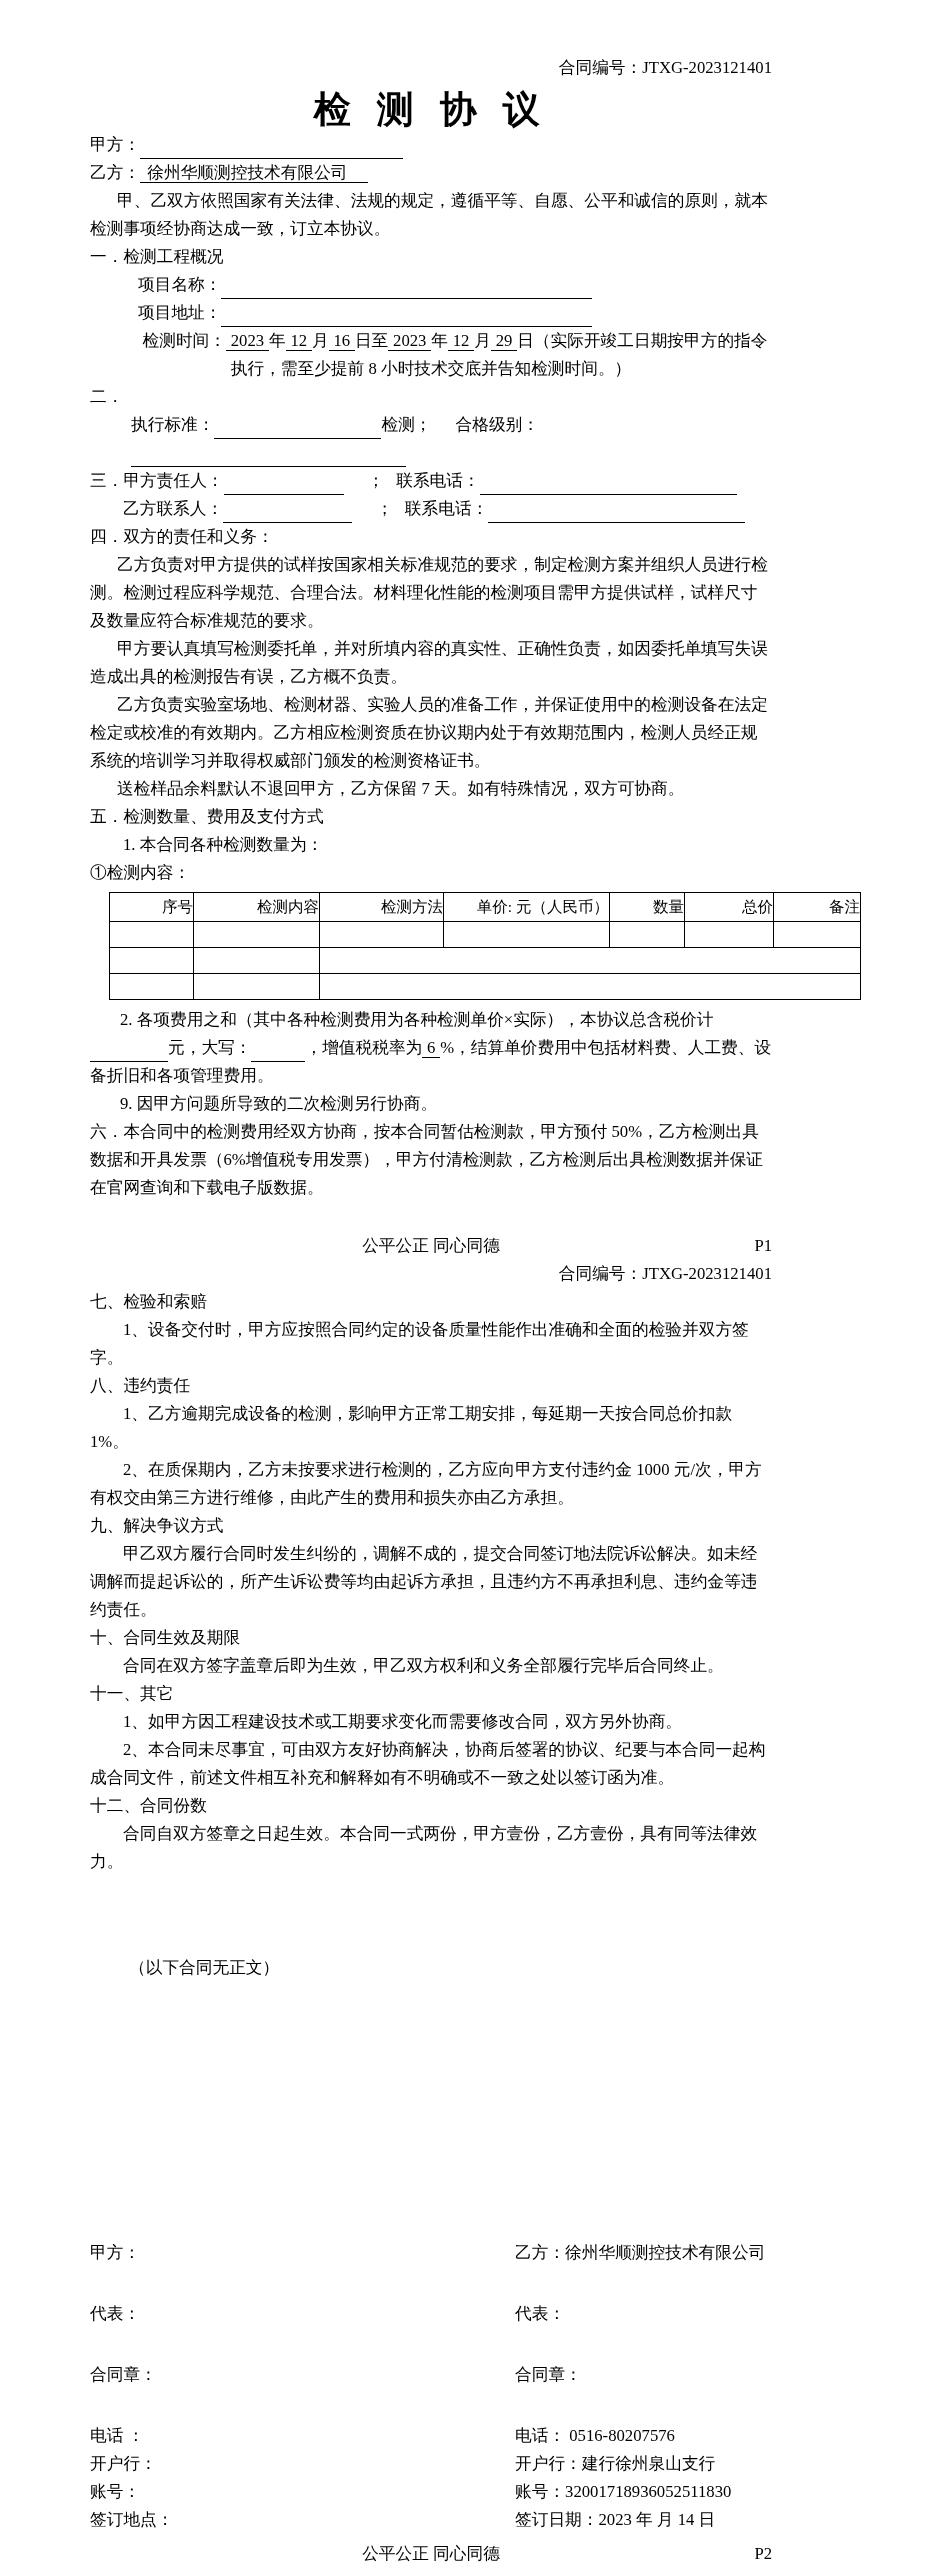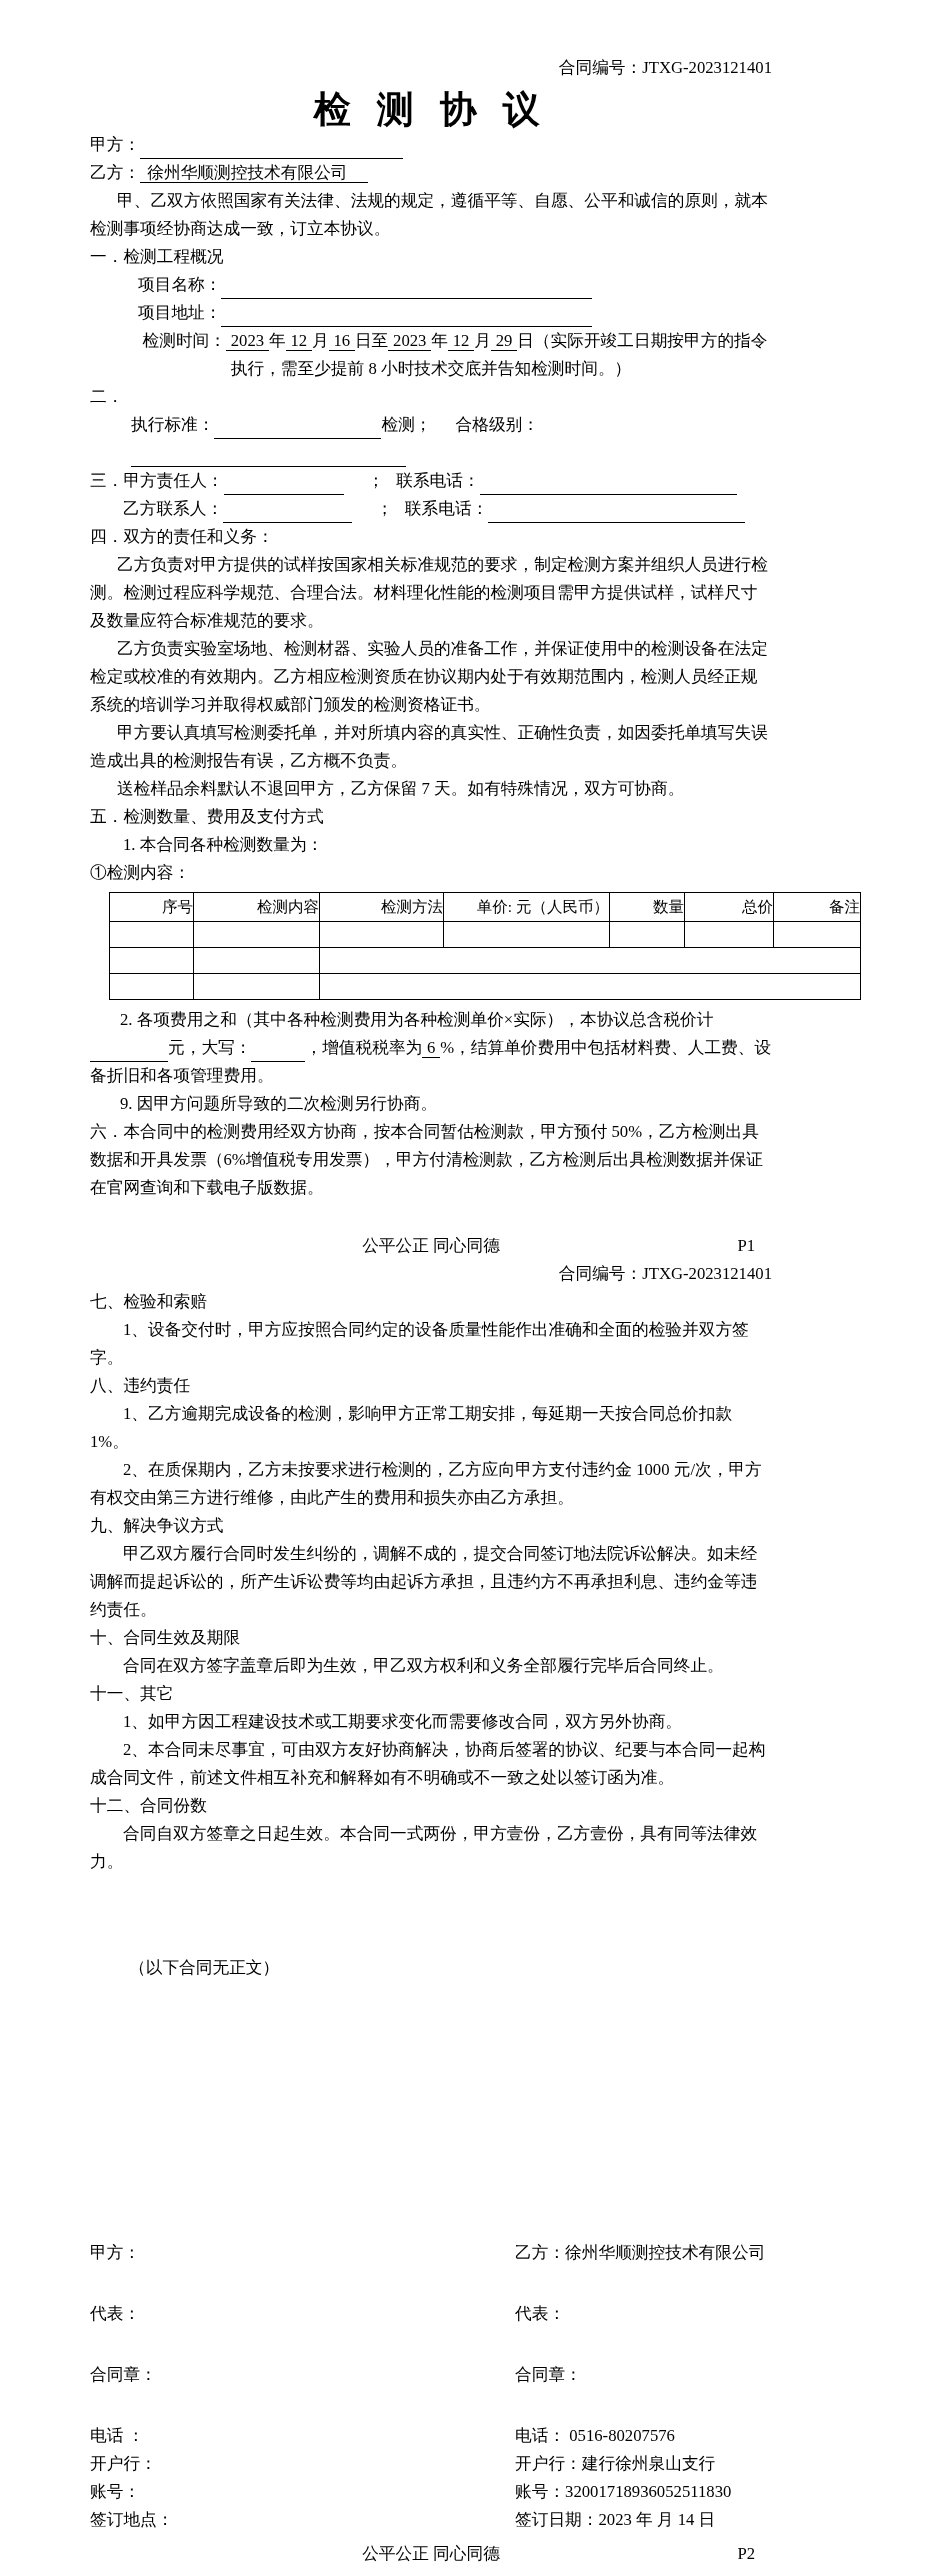--- a/index.html
+++ b/index.html
@@ -62,21 +62,21 @@
   table.detect th, table.detect td {
     border: 1.2px solid #000;
     padding: 0;
     text-align: right;
     font-weight: normal;
   }
   table.detect thead th { height: 21.5px; }
   table.detect tbody td { height: 26px; }
 
   .page-footer { position: relative; text-align: center; }
-  .page-footer .pageno { position: absolute; right: 17px; top: 0; }
+  .page-footer .pageno { position: absolute; right: 0; top: 0; }
 
   .sig-row { display: flex; }
   .sig-left { width: 425px; }
   .sig-right { flex: 1; }
   .sig-gap { margin-bottom: 33px; }
 
   .sp-a { height: 30px; }
   .sp-b { height: 78px; }
   .sp-c { height: 257px; }
   .sp-d { height: 6px; }
@@ -109,22 +109,22 @@
 
     <div class="line pl68"><span>执行标准：</span><span class="bl" style="width:167px"></span><span>检测；</span><span style="display:inline-block;width:24px"></span><span>合格级别：</span><span class="bl" style="width:275px"></span></div>
 
     <div class="line mt6"><span>三．甲方责任人：</span><span class="bl" style="width:120px"></span><span style="display:inline-block;width:24px"></span><span>；</span><span style="display:inline-block;width:12px"></span><span>联系电话：</span><span class="bl" style="width:257px"></span></div>
 
     <div class="line pl55"><span>乙方联系人：</span><span class="bl" style="width:129px"></span><span style="display:inline-block;width:24px"></span><span>；</span><span style="display:inline-block;width:12px"></span><span>联系电话：</span><span class="bl" style="width:257px"></span></div>
 
     <div class="line mt6">四．双方的责任和义务：</div>
 
     <p class="ind45 mt6">乙方负责对甲方提供的试样按国家相关标准规范的要求，制定检测方案并组织人员进行检测。检测过程应科学规范、合理合法。材料理化性能的检测项目需甲方提供试样，试样尺寸及数量应符合标准规范的要求。</p>
+    <p class="ind45 mt6">甲方要认真填写检测委托单，并对所填内容的真实性、正确性负责，如因委托单填写失误造成出具的检测报告有误，乙方概不负责。</p>
     <p class="ind45 mt6">乙方负责实验室场地、检测材器、实验人员的准备工作，并保证使用中的检测设备在法定检定或校准的有效期内。乙方相应检测资质在协议期内处于有效期范围内，检测人员经正规系统的培训学习并取得权威部门颁发的检测资格证书。</p>
-    <p class="ind45 mt6">甲方要认真填写检测委托单，并对所填内容的真实性、正确性负责，如因委托单填写失误造成出具的检测报告有误，乙方概不负责。</p>
     <p class="ind45 mt6">送检样品余料默认不退回甲方，乙方保留 7 天。如有特殊情况，双方可协商。</p>
 
     <div class="line mt6">五．检测数量、费用及支付方式</div>
     <div class="line pl55">1. 本合同各种检测数量为：</div>
     <div class="line">①检测内容：</div>
 
     <table class="detect">
       <colgroup>
         <col style="width:84px">
           <col style="width:126px">

